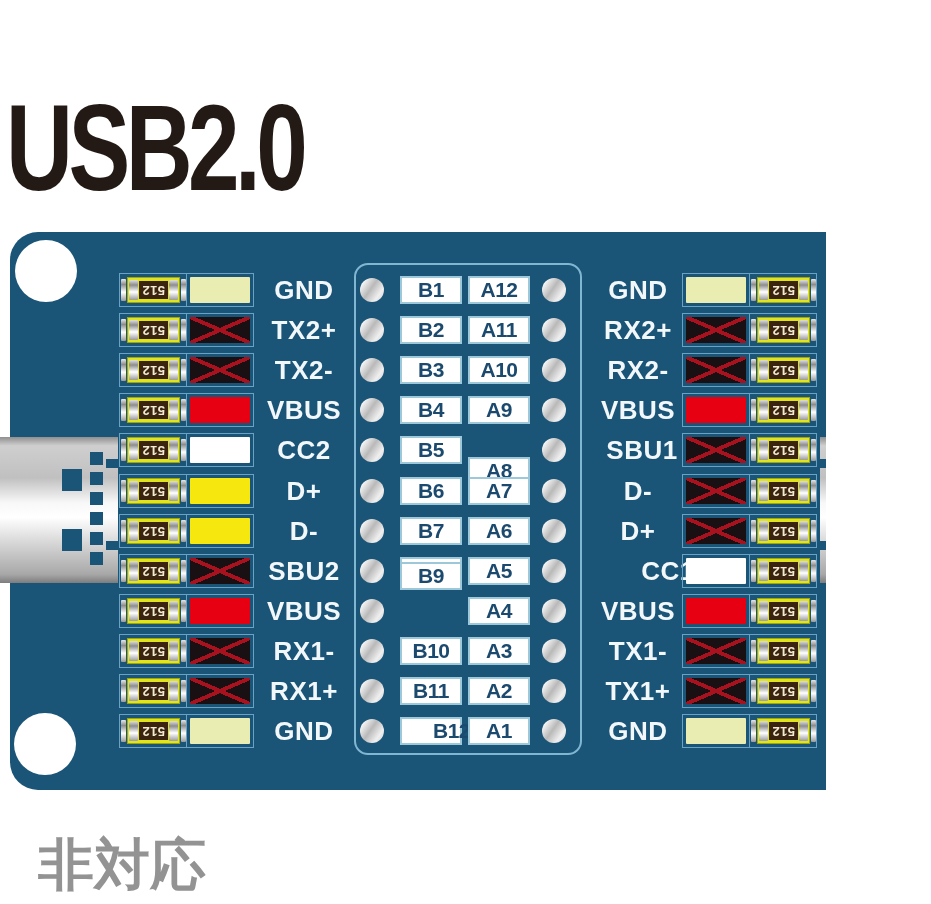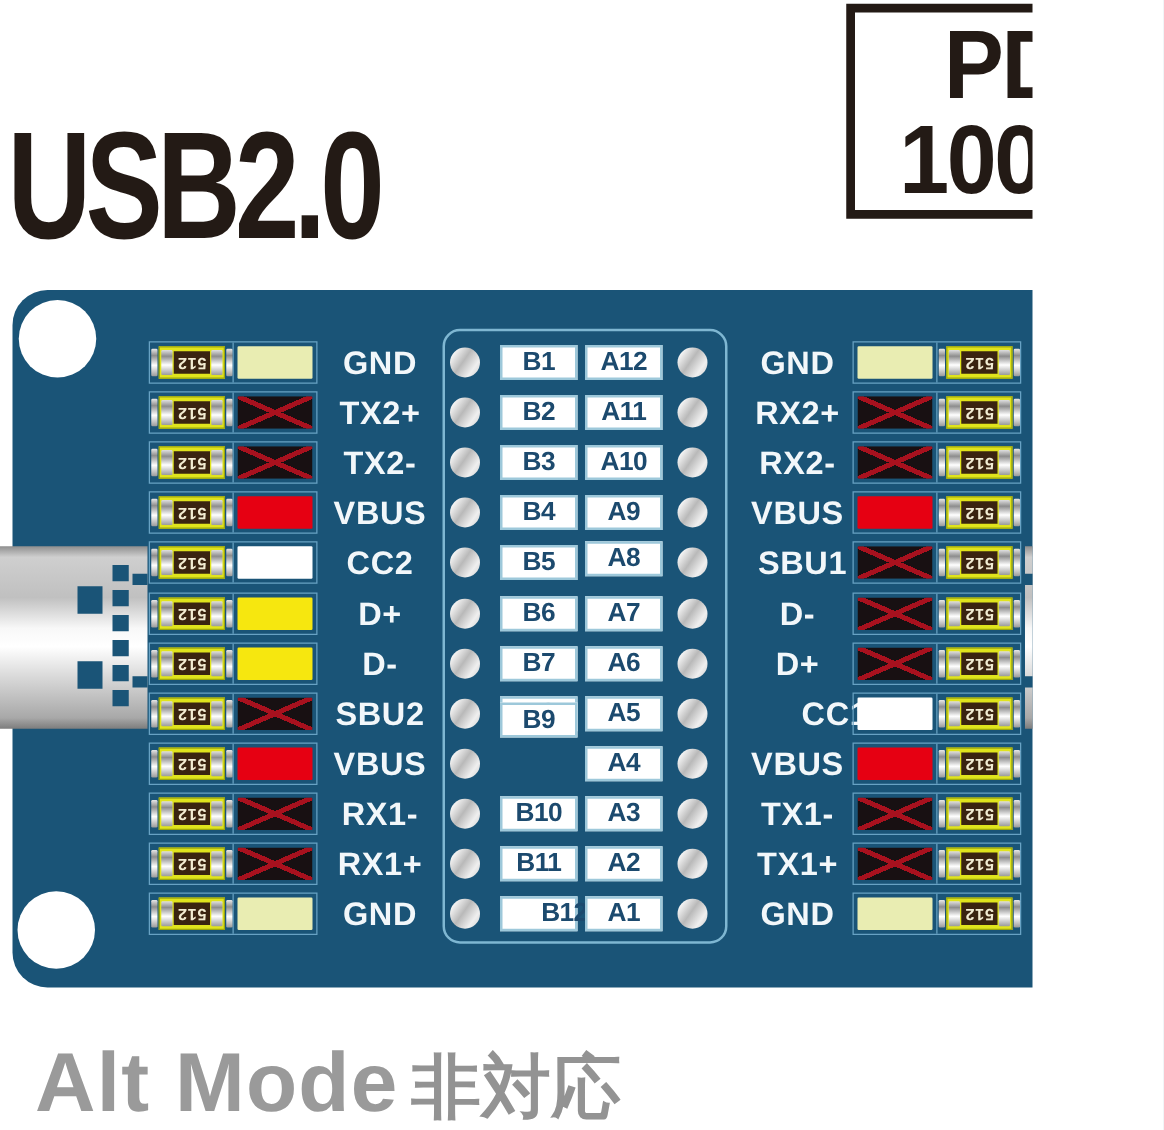--- a/index.html
+++ b/index.html
@@ -78,24 +78,20 @@
   #footer .paren{font-size:45px;margin-left:14px;}
   #footer .status{font-size:56px;margin-left:10px;color:#939393;}
 </style>
 </head>
 <body>
 
 <div id="root">
 
   <div id="usb-title">USB2.0</div>
 
-  <div id="pd-badge">
-    <div class="pd-line">PD</div>
-    <div class="pd-line">100w</div>
-  </div>
 
   <div id="board"></div>
 
   <div class="hole" style="left:15px;top:240px;"></div>
   <div class="hole" style="left:849px;top:240px;"></div>
   <div class="hole" style="left:14px;top:713px;"></div>
   <div class="hole" style="left:849px;top:713px;"></div>
 
   <div id="connector-left" class="connector"></div>
   <div id="connector-right" class="connector"></div>
@@ -267,21 +263,21 @@
             <div class="res-pad"></div>
           </div>
         </div>
         <div class="led-zone">
           <div class="led led-white"></div>
         </div>
       </div>
       <div class="plabel" style="left: 252px; width: 104px; top: 435.4px;">CC2</div>
       <div class="phole" style="left: 360px; top: 438.4px;"></div>
       <div class="pbox" style="left: 400px; top: 436.4px;">B5</div>
-      <div class="pbox" style="left: 468px; top: 433px;">A8</div>
+      <div class="pbox" style="left: 468px; top: 457px;">A8</div>
       <div class="phole" style="left: 542px; top: 438.4px;"></div>
       <div class="plabel" style="left: 590px; width: 104px; top: 435.4px;">SBU1</div>
       <div class="cell cell-right" style="left: 682px; top: 433.4px;">
         <div class="led-zone">
           <div class="led led-x"></div>
         </div>
         <div class="res-zone">
           <div class="res">
             <div class="res-pad"></div>
             <div class="res-body">
@@ -555,21 +551,20 @@
               <div class="res-mid">512</div>
               <div class="res-cap"></div>
             </div>
             <div class="res-pad"></div>
           </div>
         </div>
       </div>
     </div>
 
   <div id="footer">
-    <span class="alt">Alt Mode</span>
     <span class="status">非対応</span>
   </div>
 
 <div class="csq" style="left: 90px; top: 452px; width: 13px; height: 13px;"></div>
     <div class="csq" style="left: 90px; top: 472px; width: 13px; height: 13px;"></div>
     <div class="csq" style="left: 90px; top: 492px; width: 13px; height: 13px;"></div>
     <div class="csq" style="left: 90px; top: 512px; width: 13px; height: 13px;"></div>
     <div class="csq" style="left: 90px; top: 532px; width: 13px; height: 13px;"></div>
     <div class="csq" style="left: 90px; top: 552px; width: 13px; height: 13px;"></div>
     <div class="csq" style="left: 62px; top: 469px; width: 20px; height: 22px;"></div>

